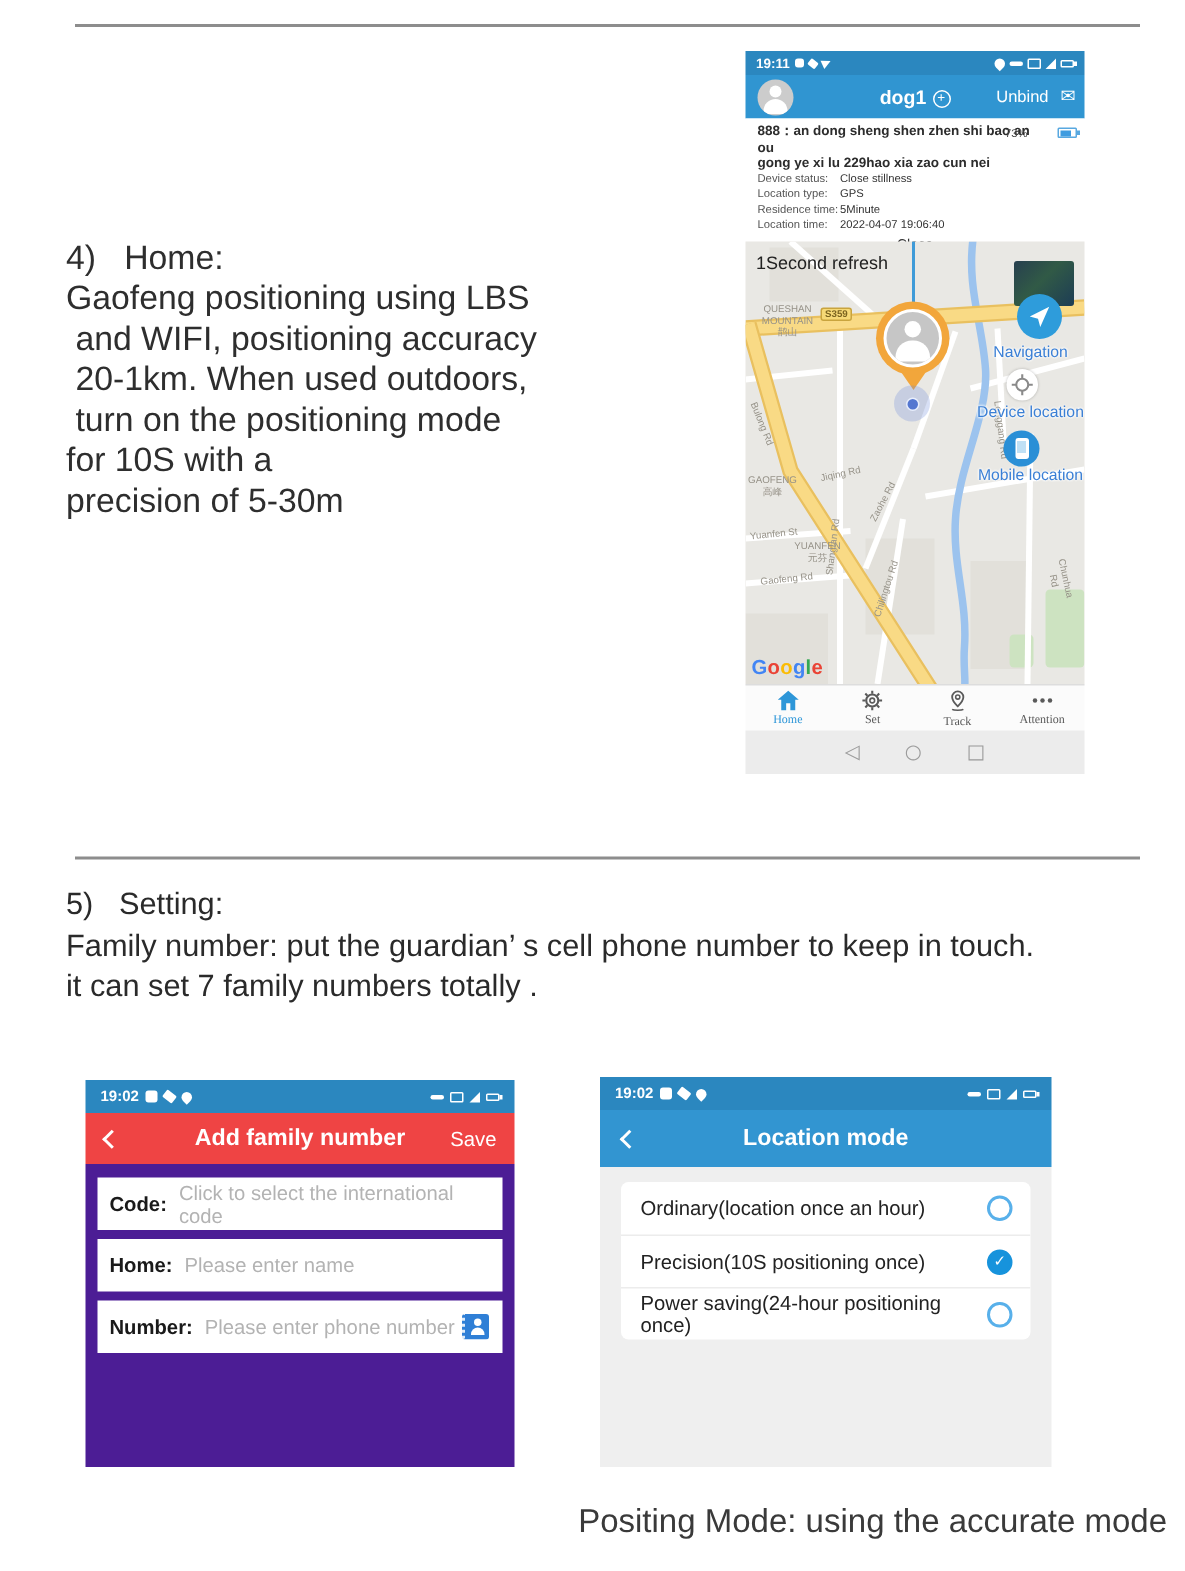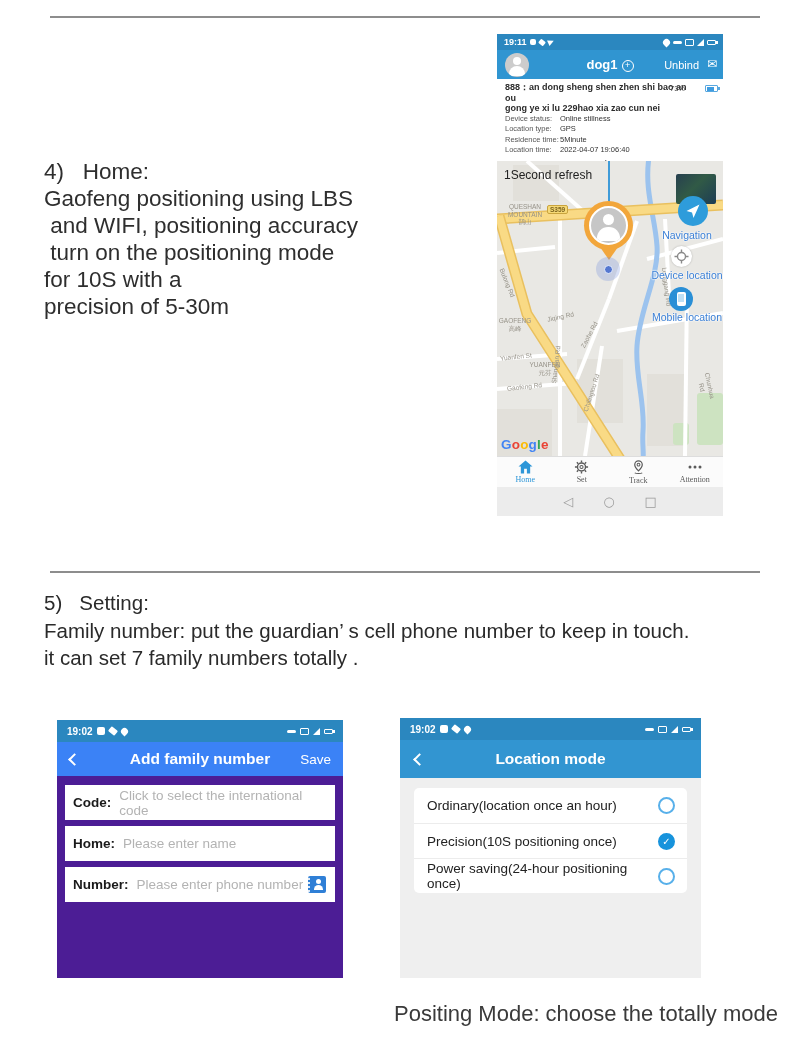--- a/index.html
+++ b/index.html
@@ -116,21 +116,21 @@
   .tab { flex:1; display:flex; flex-direction:column; align-items:center; justify-content:center; }
   .tab .tlabel { font-size:8px; color:#5a5a5a; margin-top:1px;font-family:Liberation Serif, serif; }
   .tab.active .tlabel { color:#2d96d8; }
   .p1-nav { height:29px; background:#ececec; display:flex; align-items:center; justify-content:center; }
   .anav { font-family:"DejaVu Sans", sans-serif; font-size:13px; color:#9b9b9b; margin:0 15px; }
 
   
   .phone2 { position:absolute; left:57px; top:720px; width:286px; height:258px;
             display:flex; flex-direction:column; }
   .p2-status { height:22px; padding:0 10px; }
-  .p2-header { position:relative; height:34px; background:#3b82f6; color:#fff;
+  .p2-header { position:relative; height:34px; background:#ef4444; color:#fff;
                display:flex; align-items:center; }
   .p2-header .chev-left { margin-left:13px; }
   .p2-title { position:absolute; left:0; right:0; text-align:center; font-weight:bold; font-size:15.5px; }
   .p2-save { position:absolute; right:12px; font-size:13.5px; }
   .p2-body { flex:1; background:#4c1d95; }
   .field-row { height:35px; margin:6px 8px 0; background:#fff; display:flex; align-items:center;
                padding-left:8px; }
   .field-row:first-child { margin-top:9px; }
   .f-label { font-size:13.5px; font-weight:bold; color:#1a1a1a; margin-right:8px; }
   .f-ph { font-size:13.5px; color:#b3b3b3; }
@@ -164,32 +164,33 @@
 
 <div class="page">
 
   <div class="divider top"></div>
   <div class="divider mid"></div>
 
   <div class="sec4">
     <div class="line">4)   Home:</div>
     <div class="line">Gaofeng positioning using LBS</div>
     <div class="line"> and WIFI, positioning accuracy</div>
+    <div class="line"> 20-1km. When used outdoors,</div>
     <div class="line"> turn on the positioning mode</div>
     <div class="line">for 10S with a</div>
     <div class="line">precision of 5-30m</div>
   </div>
 
   <div class="sec5">
     <div class="line">5)   Setting:</div>
     <div class="line">Family number: put the guardian’ s cell phone number to keep in touch.</div>
     <div class="line">it can set 7 family numbers totally .</div>
   </div>
 
-  <div class="caption">Positing Mode: choose the totally mode</div>
+  <div class="caption">Positing Mode: using the accurate mode</div>
 
   <div class="phone1">
 
     <div class="statusbar p1-status">
       <span class="time">19:11</span>
       <span class="sbi sbi-sq"></span>
       <span class="sbi sbi-tag"></span>
       <span class="sbi sbi-send"></span>
       <span class="sb-spacer"></span>
       <span class="sbi sbi-pin"></span>
@@ -211,21 +212,21 @@
 
     <div class="p1-info">
       <div class="addr">888：an dong sheng shen zhen shi bao an ou</div>
       <div class="addr">gong ye xi lu 229hao xia zao cun nei</div>
       <div class="batt-block">
         <span class="batt-pct">73%</span>
         <span class="batt-icon">
             <span class="fill"></span>
           </span>
       </div>
-      <div class="inforow"><span class="lbl">Device status:</span><span>Online stillness</span></div>
+      <div class="inforow"><span class="lbl">Device status:</span><span>Close stillness</span></div>
       <div class="inforow"><span class="lbl">Location type:</span><span>GPS</span></div>
       <div class="inforow"><span class="lbl">Residence time:</span><span>5Minute</span></div>
       <div class="inforow"><span class="lbl">Location time:</span><span>2022-04-07 19:06:40</span></div>
       <div class="close-btn">Close</div>
     </div>
 
     <div class="p1-map">
       <svg class="map-svg" width="226" height="295" viewBox="0 0 226 295">
         <g fill="#e2e0da">
           <rect x="16" y="4" width="46" height="36"></rect>

